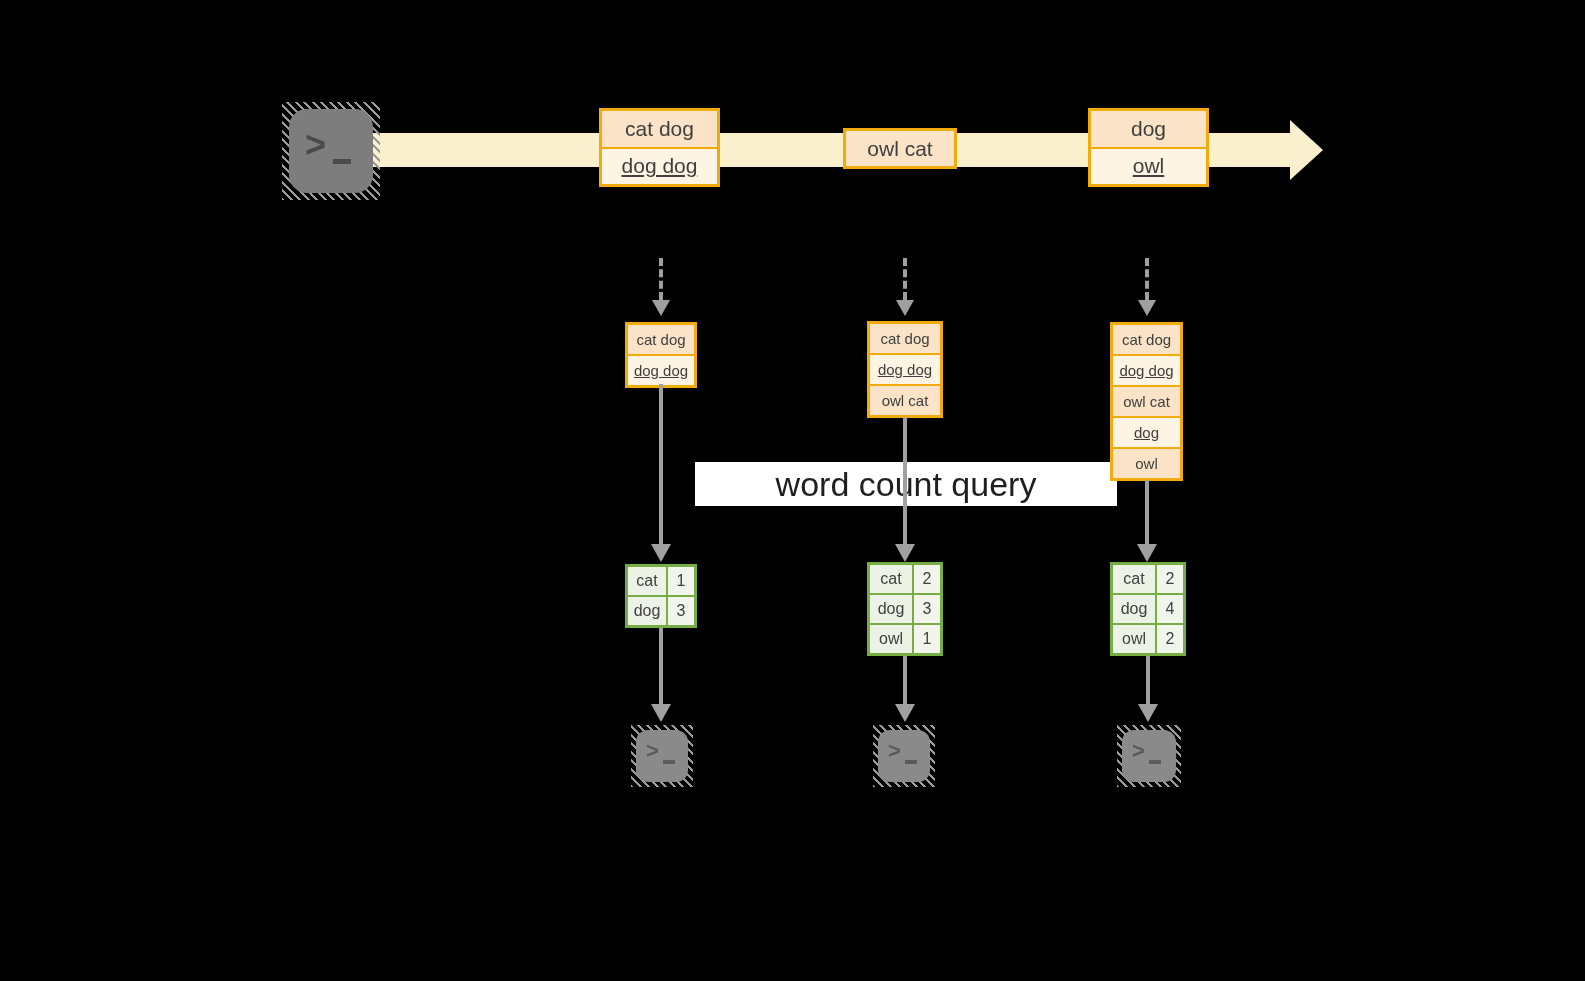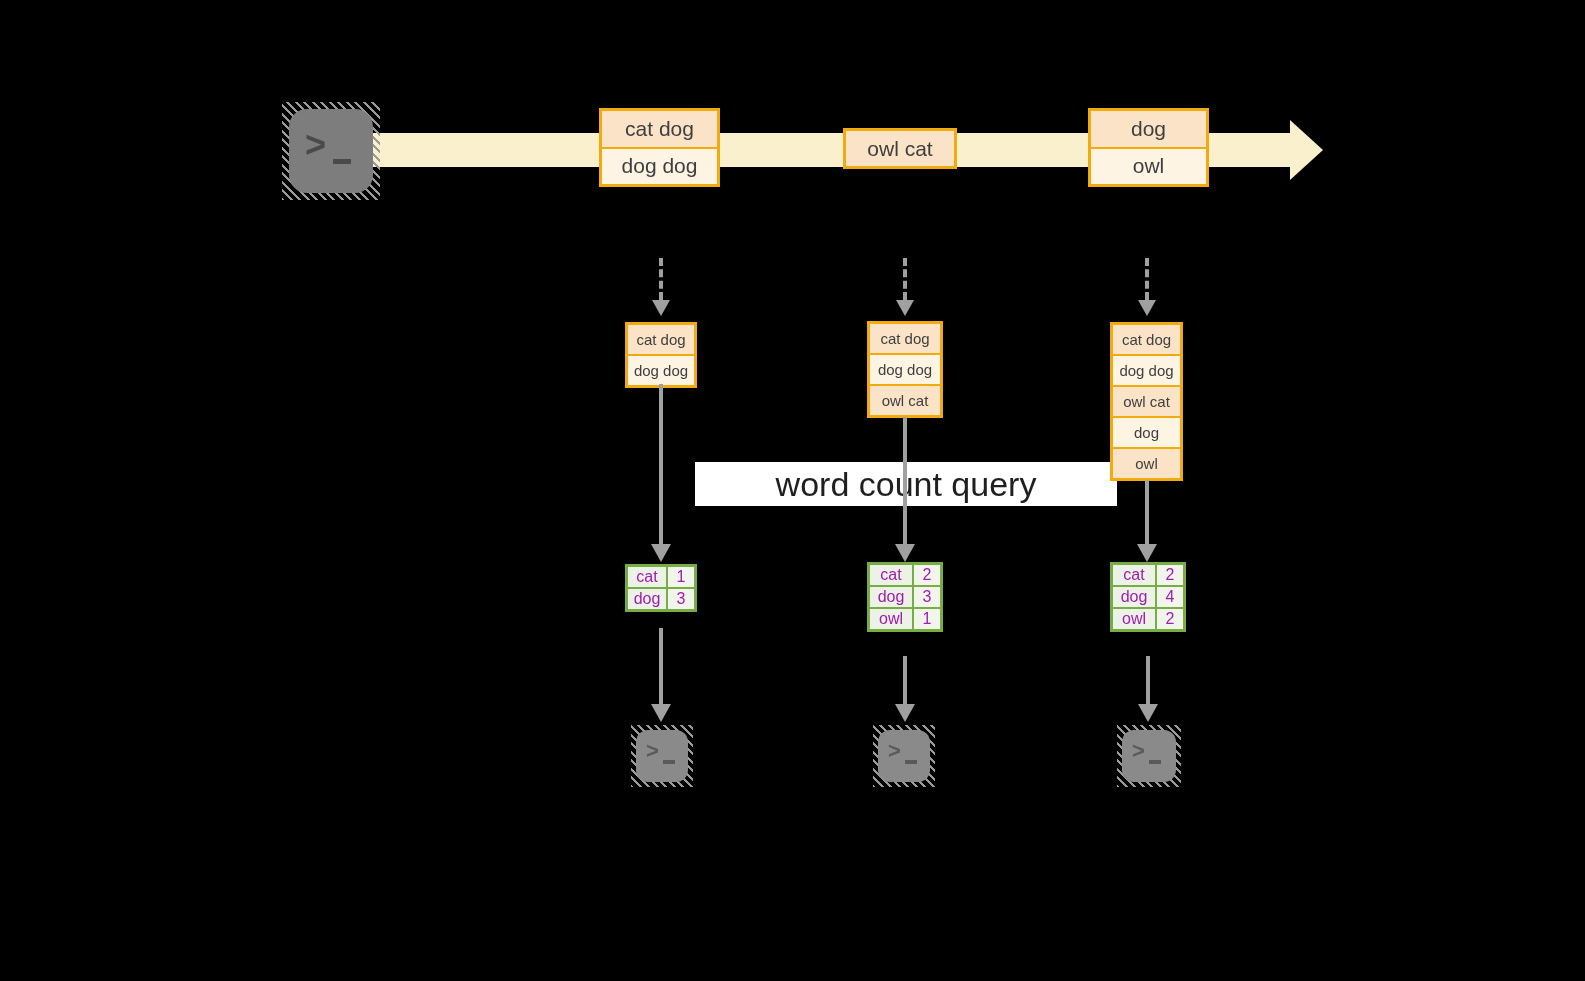--- a/index.html
+++ b/index.html
@@ -25,35 +25,35 @@
   
   .event-box { border:3px solid #F2AB0C; display:flex; flex-direction:column; }
   .event-row { flex:1; display:flex; align-items:center; justify-content:center;
     font-size:21px; color:#3F3F3F; }
   .event-row + .event-row { border-top:2px solid #F2AB0C; }
   .state-box { border:3px solid #F2AB0C; display:flex; flex-direction:column; }
   .state-row { height:29px; display:flex; align-items:center; justify-content:center;
     font-size:15px; color:#3F3F3F; }
   .state-row + .state-row { border-top:2px solid #F2AB0C; }
   .fa { background:#FAE3C7; }
-  .fb { background:#FDF4E4; }
+  .fb { background:#FDF4E4;text-decoration:underline; }
 
   
   .v-line { width:4px; background:#A0A0A0; }
   .v-dash { width:0; border-left:4px dashed #A0A0A0; }
   .head-solid { width:0; height:0; border-left:10px solid transparent;
     border-right:10px solid transparent; border-top:18px solid #A0A0A0; }
   .head-dash { width:0; height:0; border-left:9px solid transparent;
     border-right:9px solid transparent; border-top:16px solid #A0A0A0; }
 
   
   .wc-table { border:3px solid #76AE43; background:#76AE43; display:grid;
     grid-template-columns:1fr 26px; gap:2px; }
-  .wc-cell { background:#EDF2E6; height:20px; display:flex; align-items:center;
-    justify-content:center; font-size:16px; color:#a21caf; }
+  .wc-cell { background:#EDF2E6; height:28px; display:flex; align-items:center;
+    justify-content:center; font-size:16px; color:#404040; }
   .wc-num { background:#F1F5EC; }
 
   
   .query-band { background:#FFFFFF; display:flex; align-items:center; justify-content:center; }
   .query-text { font-size:34px; color:#1F1F1F; }
 </style>
 </head>
 <body>
 
 <div class="canvas">

